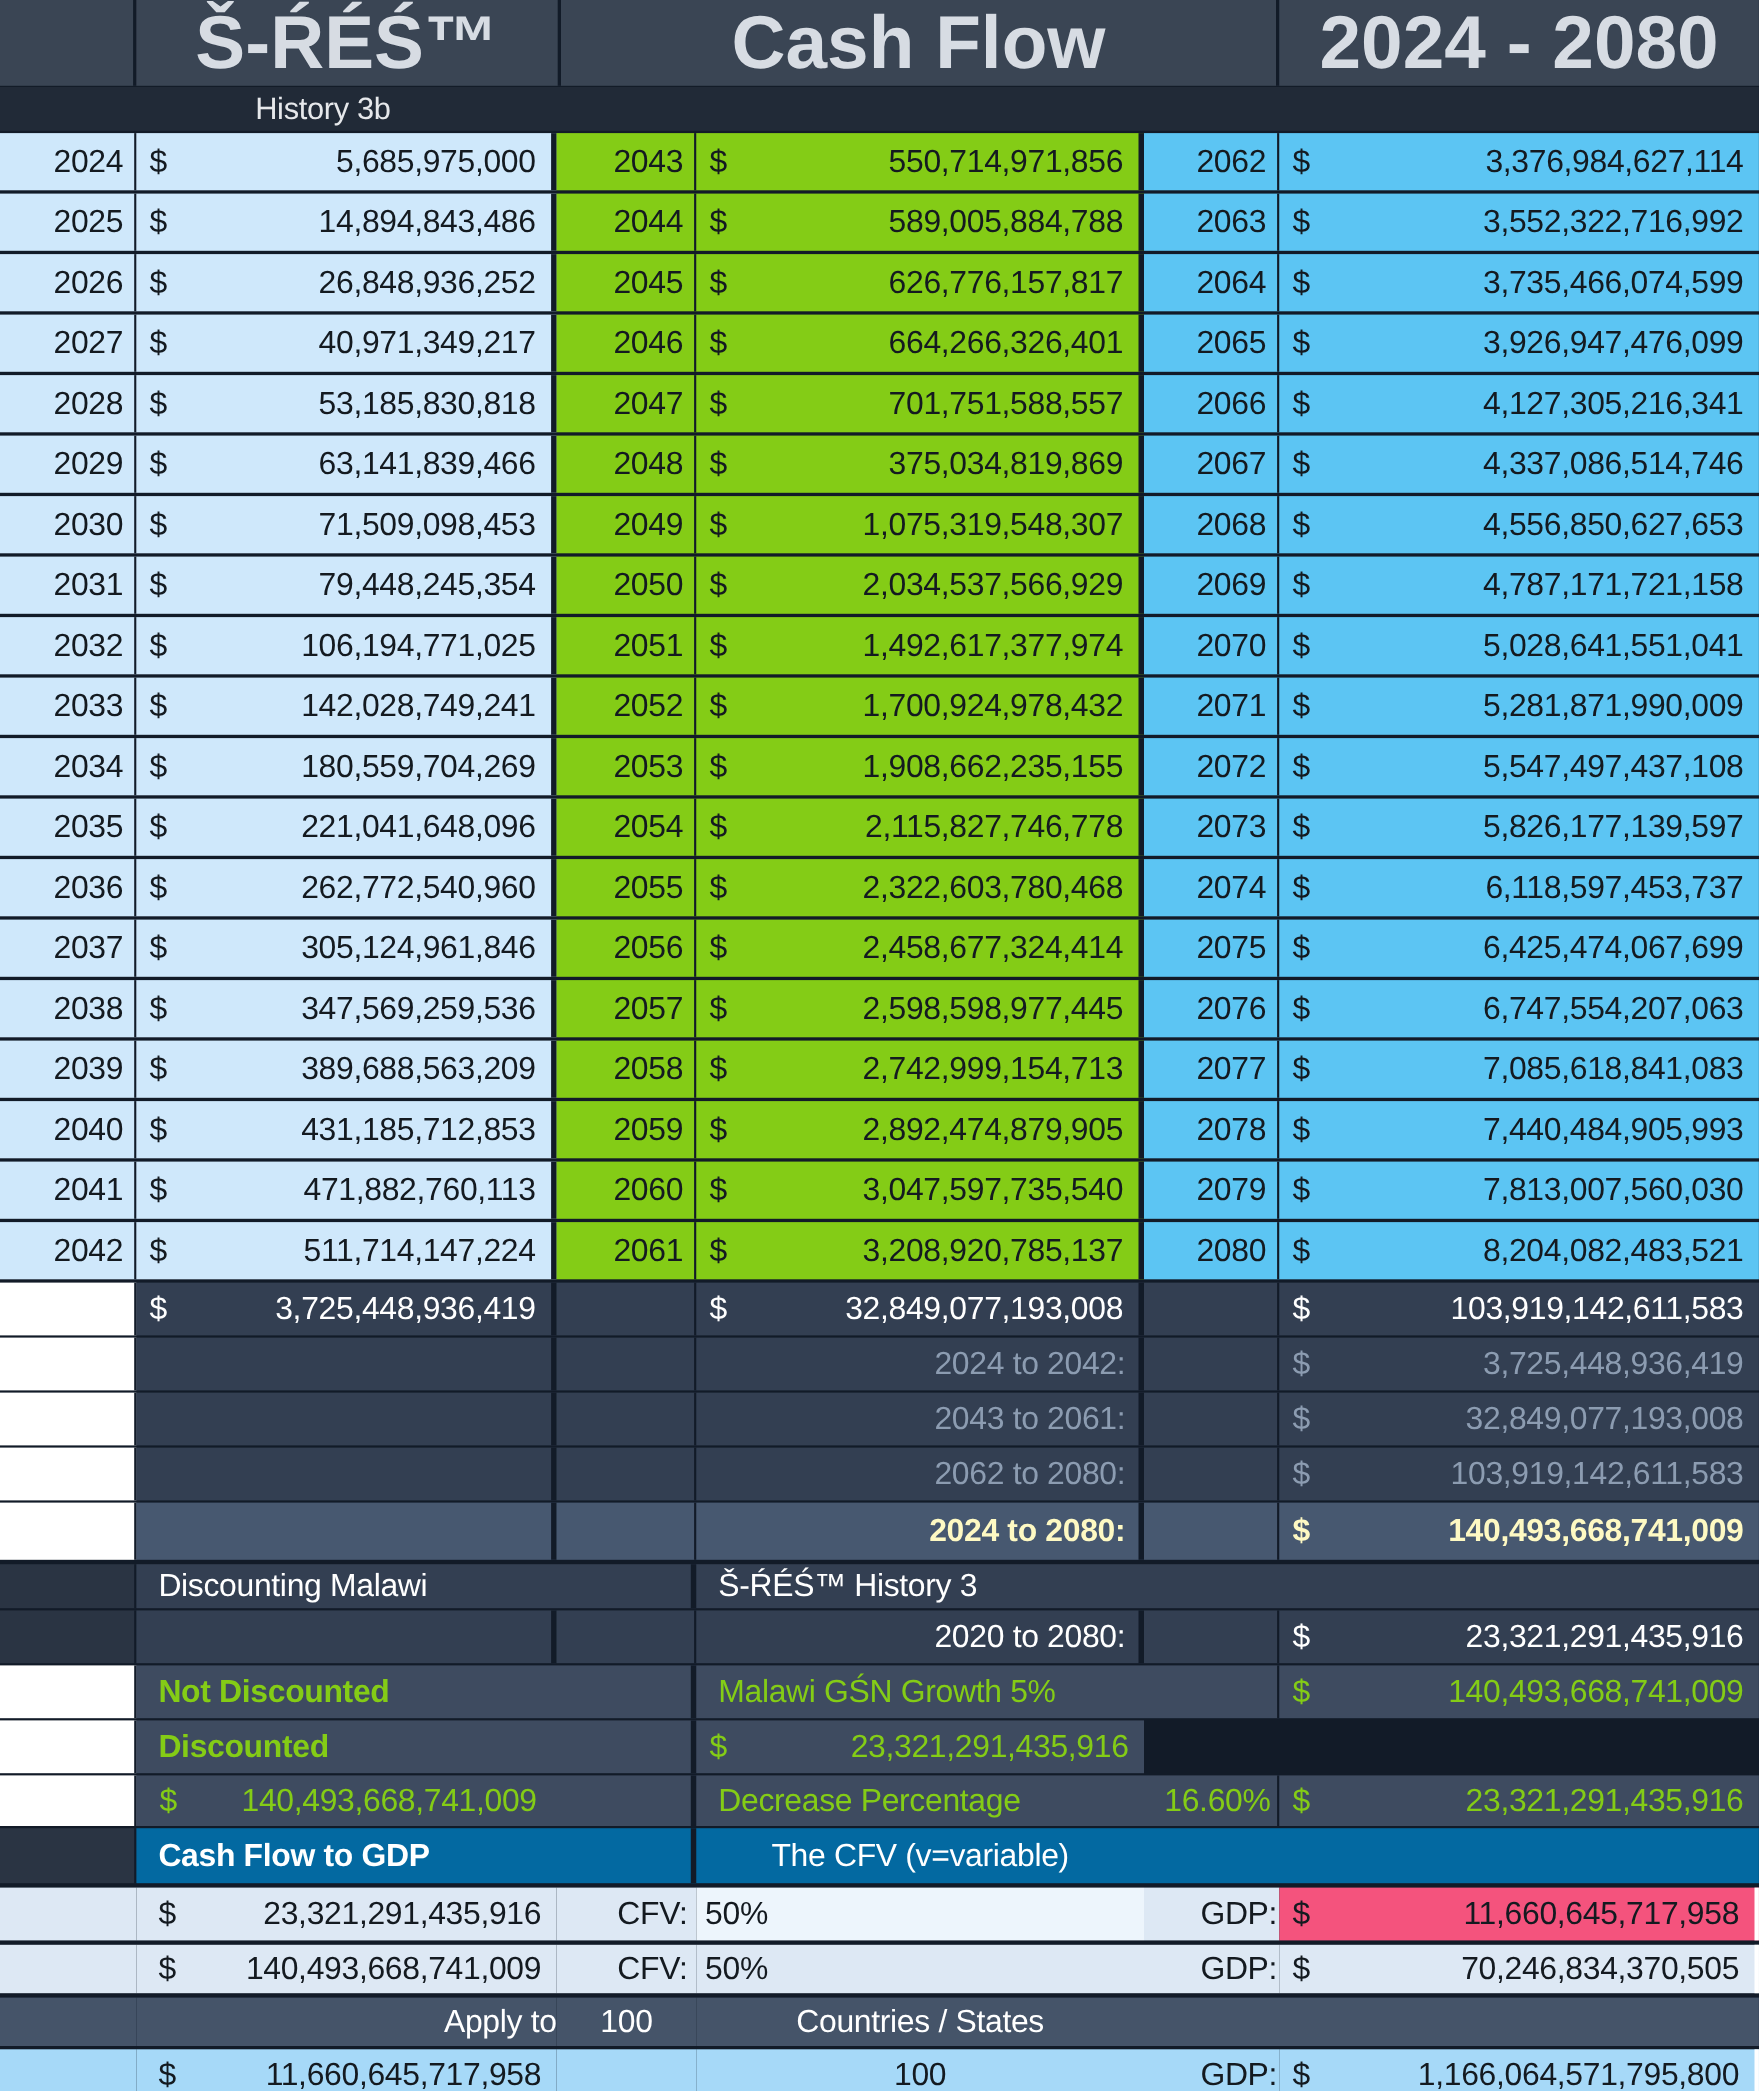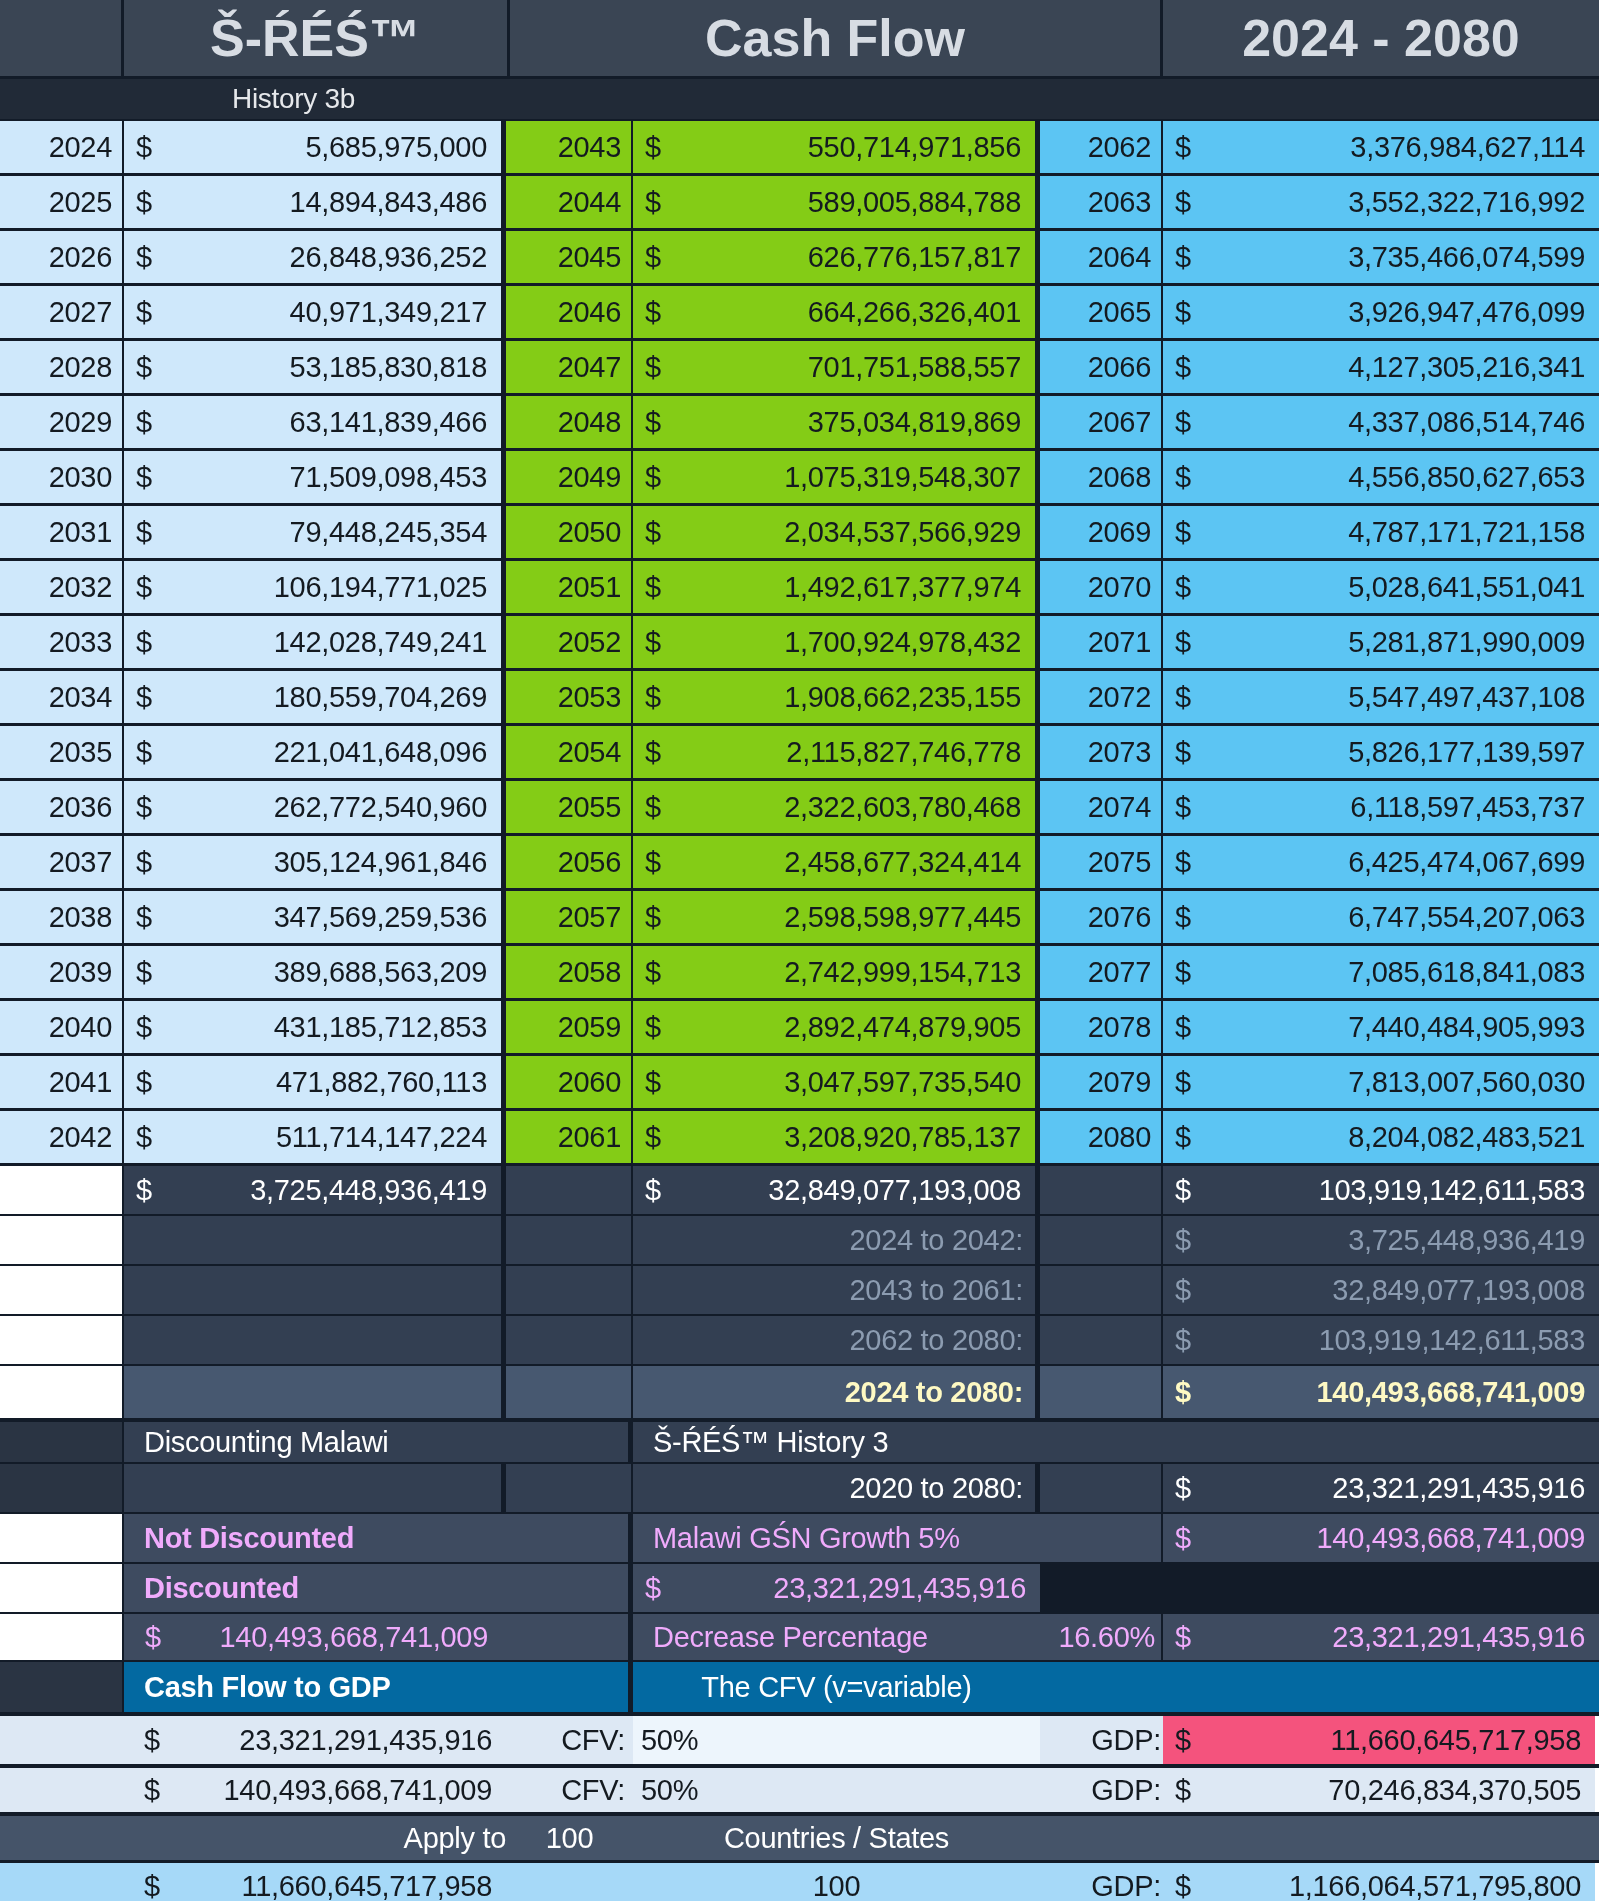--- a/index.html
+++ b/index.html
@@ -17,31 +17,31 @@
   
   .g1{background:#cfe8fb;}
   .g2{background:#84cc16;}
   .g3{background:#5cc5f3;}
   
   .dark{background:#333f52;color:#ffffff;}
   .stub{background:#2a3443;}
   .awhite{background:#ffffff;}
   .muted{color:#8c9cb1;}
   .emphbg{background:#475870;color:#fef9c3;font-weight:bold;}
-  .liter{background:#3e4b60;color:#f0abfc;}
+  .liter{background:#3e4b60;color:#84cc16;}
   .cfgbg{background:#0369a1;color:#ffffff;}
   .lt{background:#dde8f4;}
   .hl{background:#edf5fc;}
   .pink{background:#f4537d;}
   .bluebtm{background:#a6d9f8;}
   .applyhdr{background:#455469;color:#ffffff;}
   .edge-white{border-right:4px solid #ffffff;}
   
   .hcell{background:#3a4554;color:#d7dce3;display:flex;align-items:center;justify-content:center;
-         font-weight:bold;font-size:52px;letter-spacing:0;box-sizing:border-box;}
+         font-weight:bold;font-size:68px;letter-spacing:0;box-sizing:border-box;}
   .hb{border-right:3px solid #121b28;}
   .band{background:#212a37;color:#e6e8eb;display:flex;align-items:center;
         padding-left:232px;font-size:28px;flex:none;}
   
   .sp-bc{grid-column:2/4;}
   .sp-de{grid-column:4/6;}
   .sp-def{grid-column:4/7;}
   .sp-ef{grid-column:5/7;}
   .lbl-left{padding-left:20px;}
   .lbl-right{justify-content:flex-end;padding-right:12px;}

